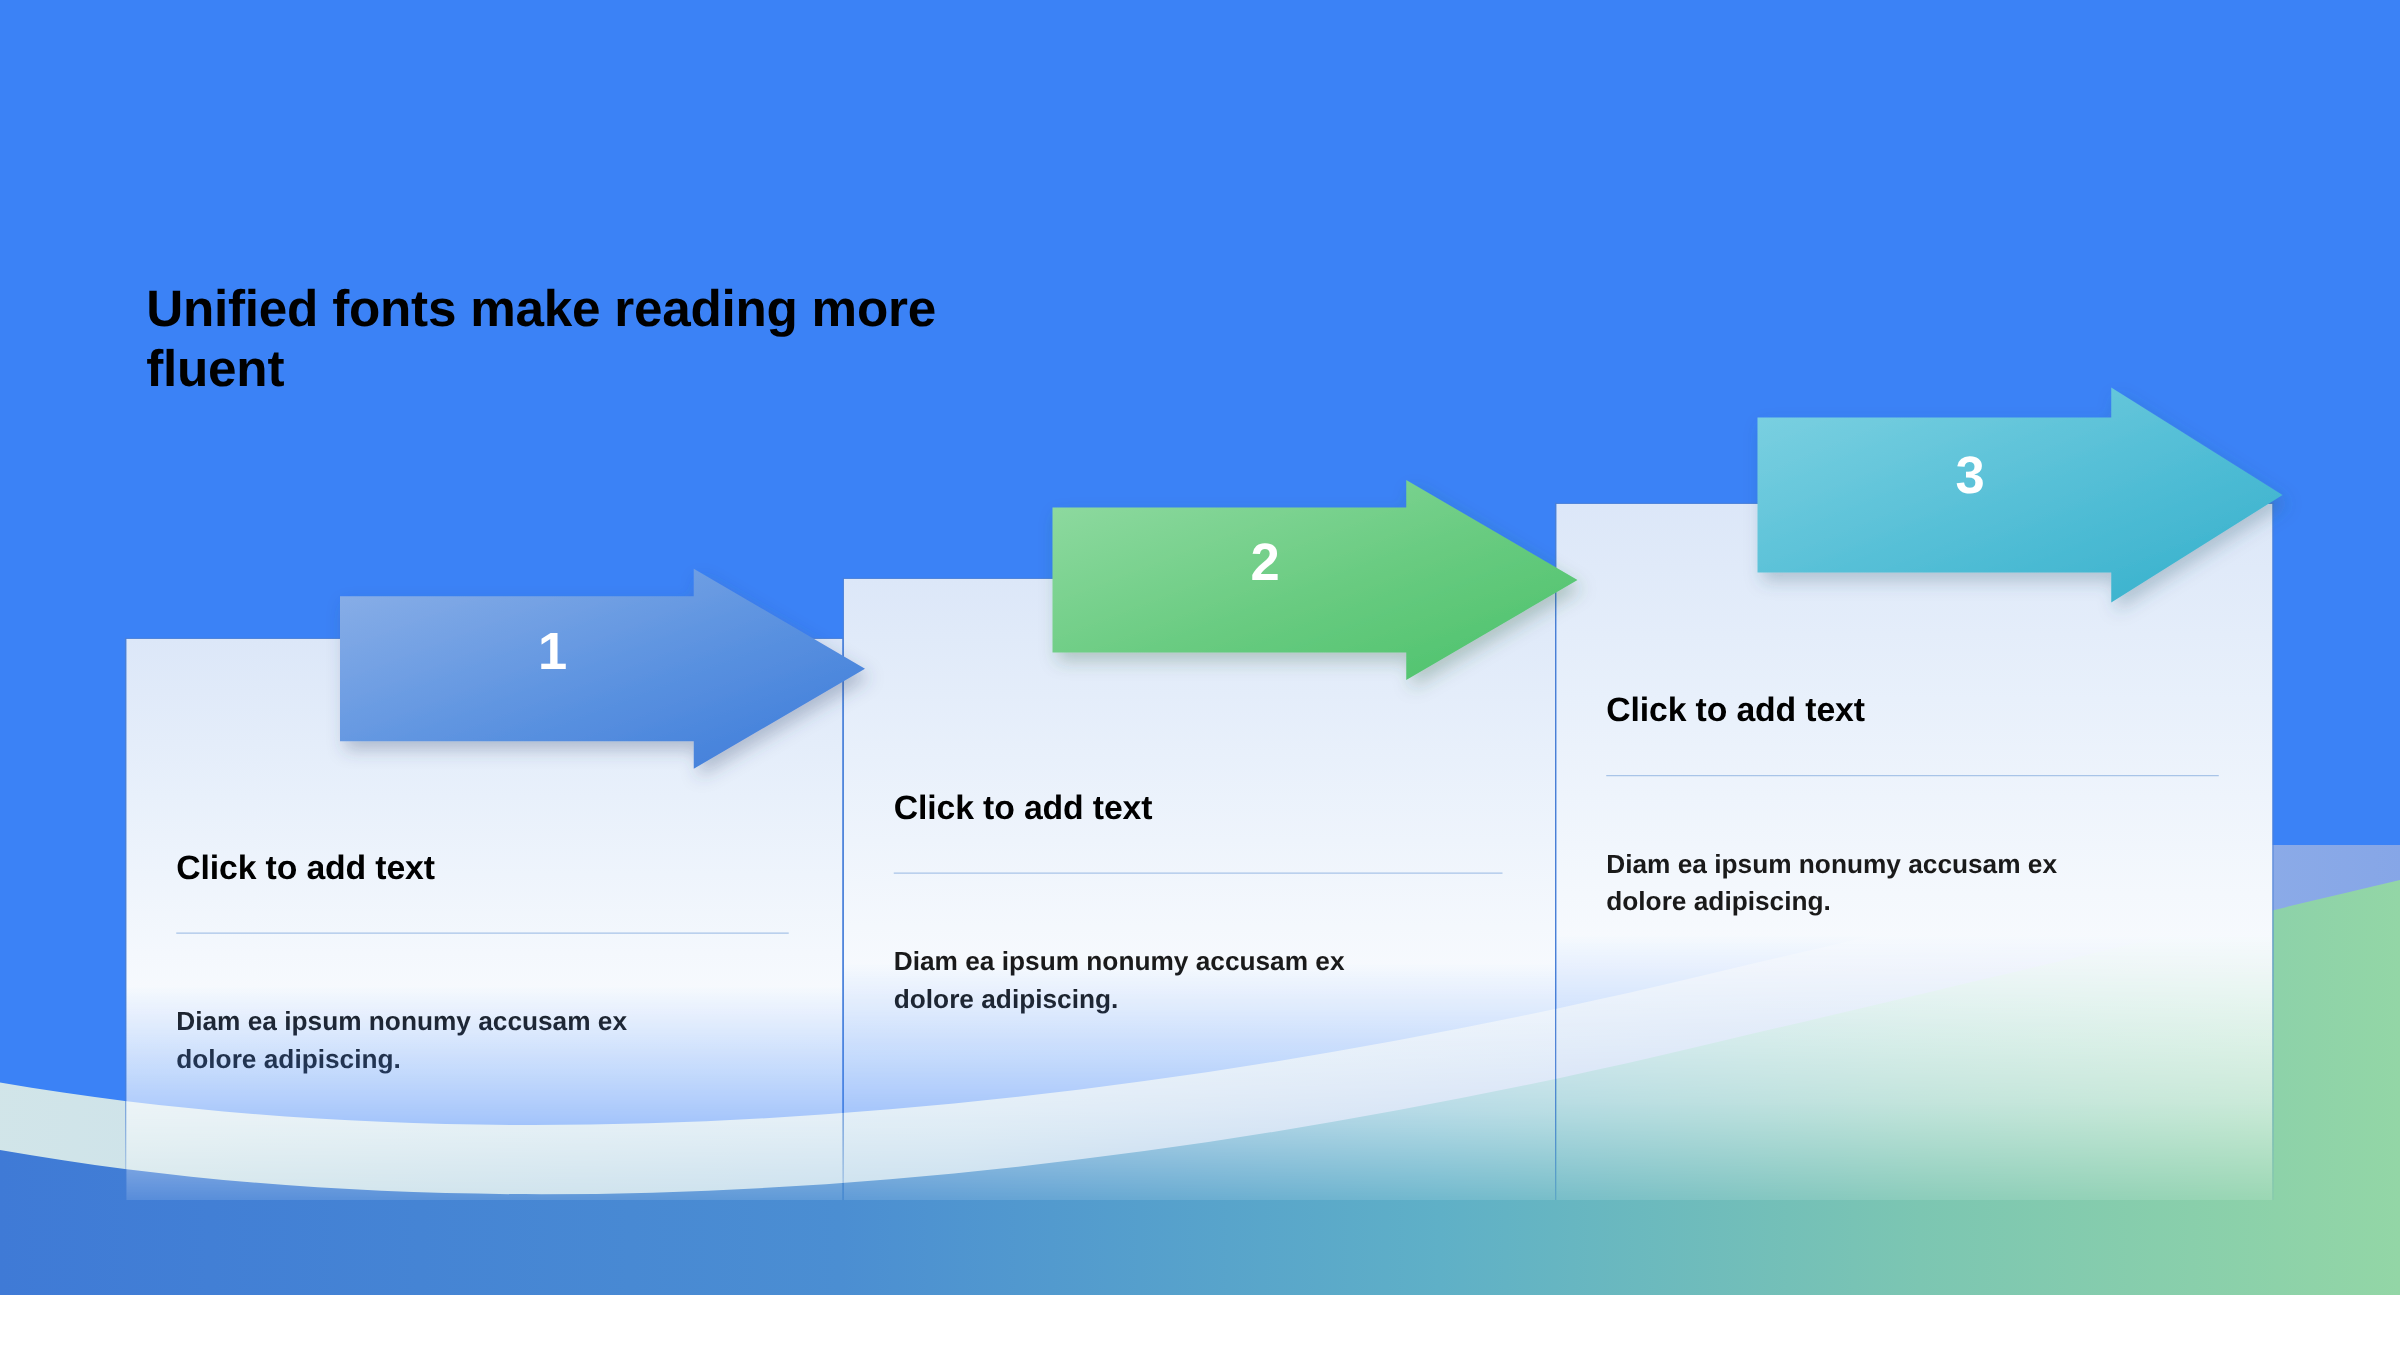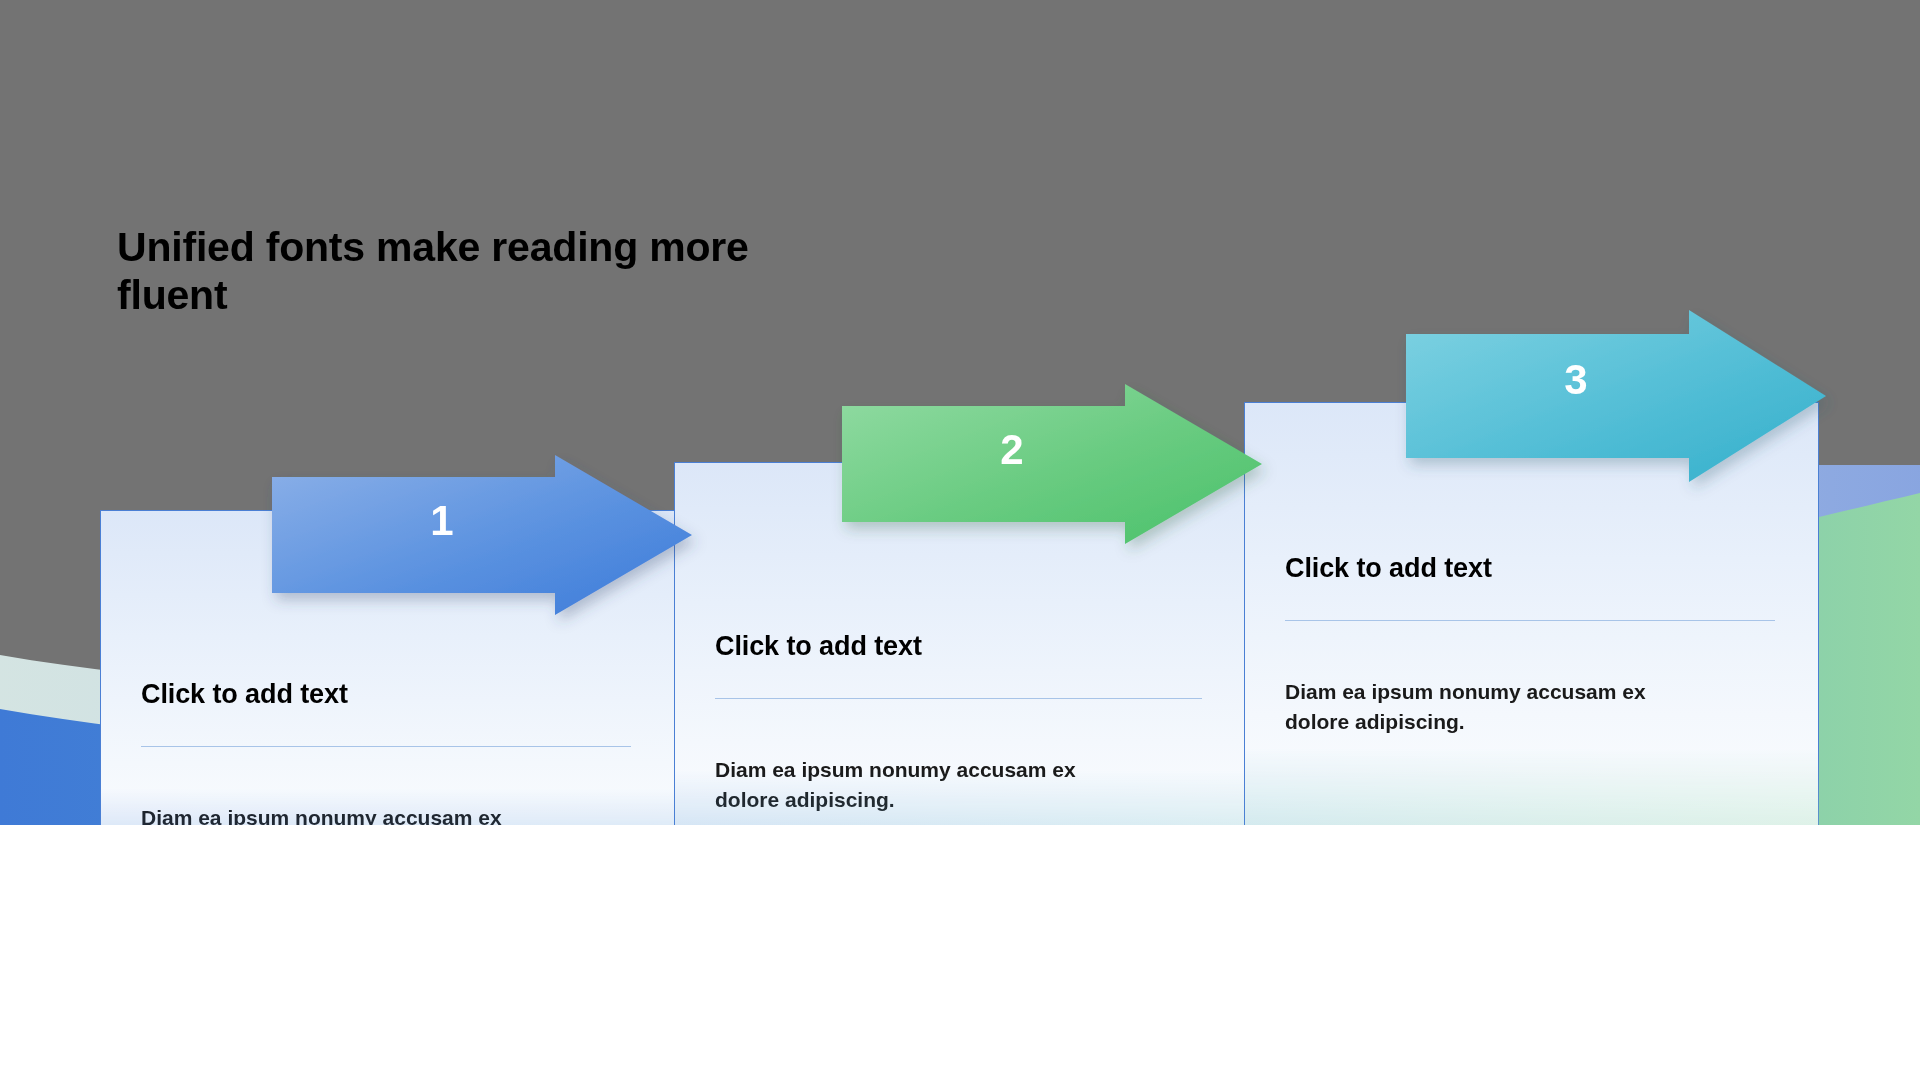--- a/index.html
+++ b/index.html
@@ -5,22 +5,22 @@
   html, body {
     margin: 0; padding: 0;
     width: 1920px; height: 1080px;
     overflow: hidden;
     background: #ffffff;
     font-family: "Liberation Sans", sans-serif;
   }
   #slide {
     position: relative;
     width: 1920px;
-    height: 825px;
-    background: #737373;
+    height: 1036px;
+    background: #3b82f6;
     overflow: hidden;
   }
 
   
   #title {
     position: absolute;
     left: 117px;
     top: 224px;
     width: 800px;
     font-size: 41px;

